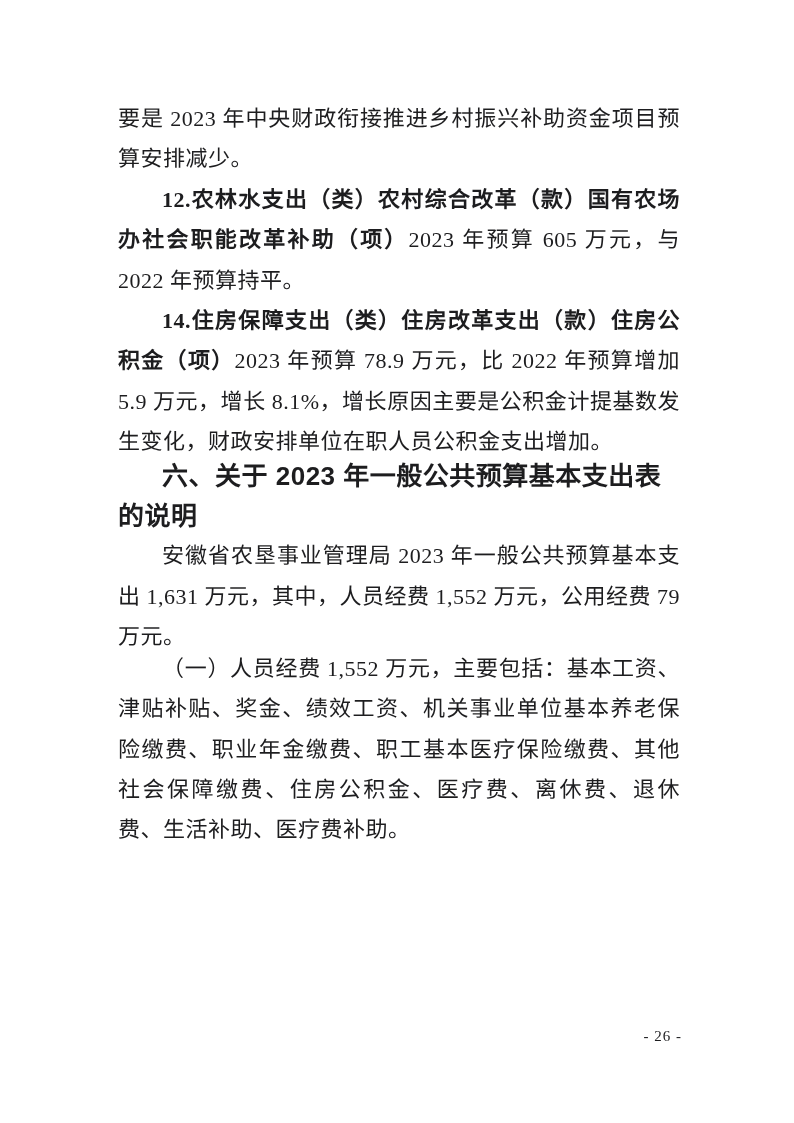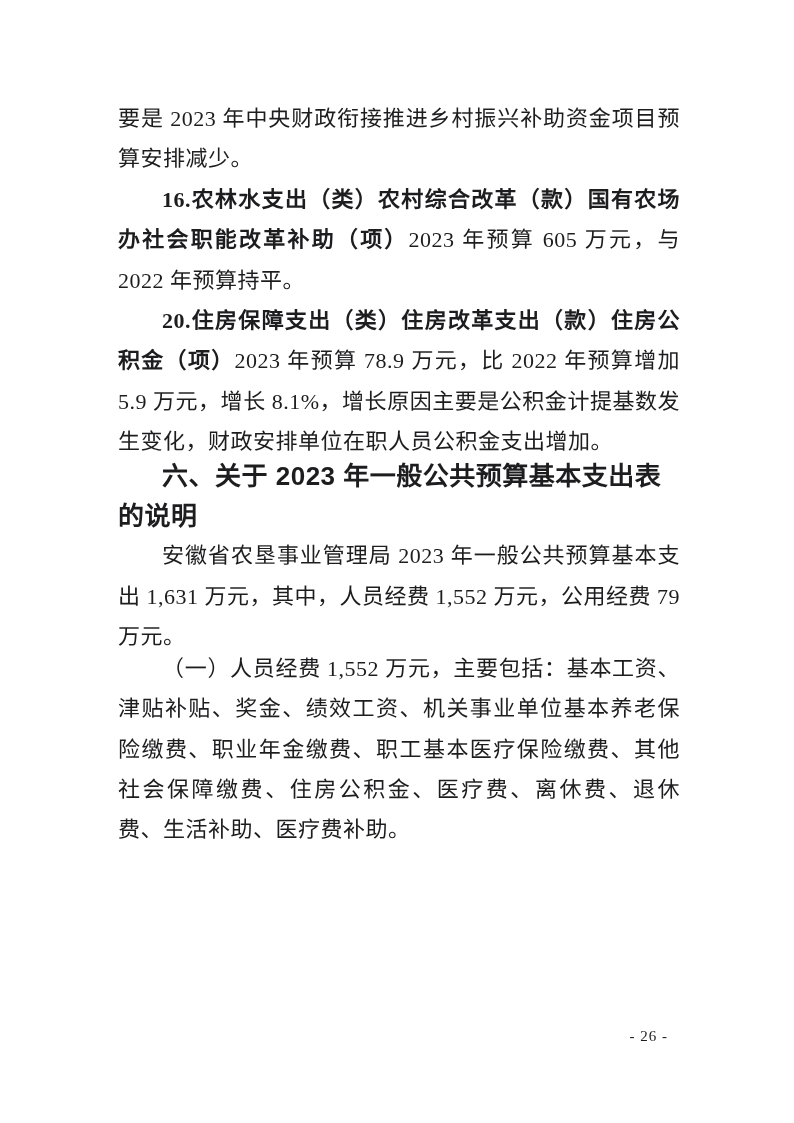--- a/index.html
+++ b/index.html
@@ -34,38 +34,38 @@
     font-size: 26px;
     line-height: 40.4px;
     text-align: left;
     letter-spacing: 0.5px;
   }
   .tight-a { margin-top: -9px; font-family: Liberation Serif, serif; }
   .tight-b { margin-top: -10px; }
   .page-footer {
     position: absolute;
     top: 1026px;
-    right: 126px;
+    right: 112px;
     font-size: 15px;
     line-height: 20px;
     color: #1d1d1f;
     letter-spacing: 1px;
   }
 </style>
 </head>
 <body>
 
 <div class="page">
   <main class="body-text">
 
     <p class="para no-indent"><span>要是 2023 年中央财政衔接推进乡村振兴补助资金项目预算安排减少。</span></p>
 
-    <p class="para"><span class="lead">16.农林水支出（类）农村综合改革（款）国有农场办社会职能改革补助（项）</span><span>2023 年预算 605 万元，与 2022 年预算持平。</span></p>
+    <p class="para"><span class="lead">12.农林水支出（类）农村综合改革（款）国有农场办社会职能改革补助（项）</span><span>2023 年预算 605 万元，与 2022 年预算持平。</span></p>
 
-    <p class="para"><span class="lead">20.住房保障支出（类）住房改革支出（款）住房公积金（项）</span><span>2023 年预算 78.9 万元，比 2022 年预算增加 5.9 万元，增长 8.1%，增长原因主要是公积金计提基数发生变化，财政安排单位在职人员公积金支出增加。</span></p>
+    <p class="para"><span class="lead">14.住房保障支出（类）住房改革支出（款）住房公积金（项）</span><span>2023 年预算 78.9 万元，比 2022 年预算增加 5.9 万元，增长 8.1%，增长原因主要是公积金计提基数发生变化，财政安排单位在职人员公积金支出增加。</span></p>
 
 
     <h2 class="heading"><span>六、关于 2023 年一般公共预算基本支出表的说明</span></h2>
 
     <p class="para"><span>安徽省农垦事业管理局 2023 年一般公共预算基本支出 1,631 万元，其中，人员经费 1,552 万元，公用经费 79 万元。</span></p>
 
     <p class="para tight-a"><span>（一）人员经费 1,552 万元，主要包括：基本工资、津贴补贴、奖金、绩效工资、机关事业单位基本养老保险缴费、职业年金缴费、职工基本医疗保险缴费、其他社会保障缴费、住房公积金、医疗费、离休费、退休费、生活补助、医疗费补助。</span></p>
 
 
   </main>

